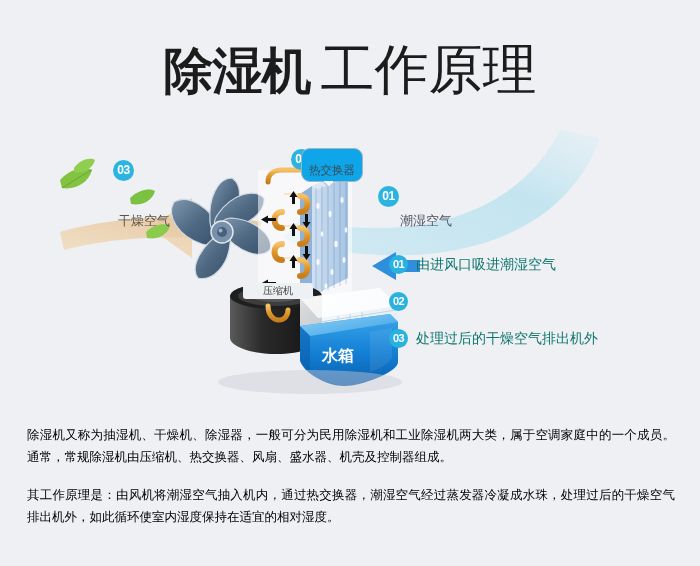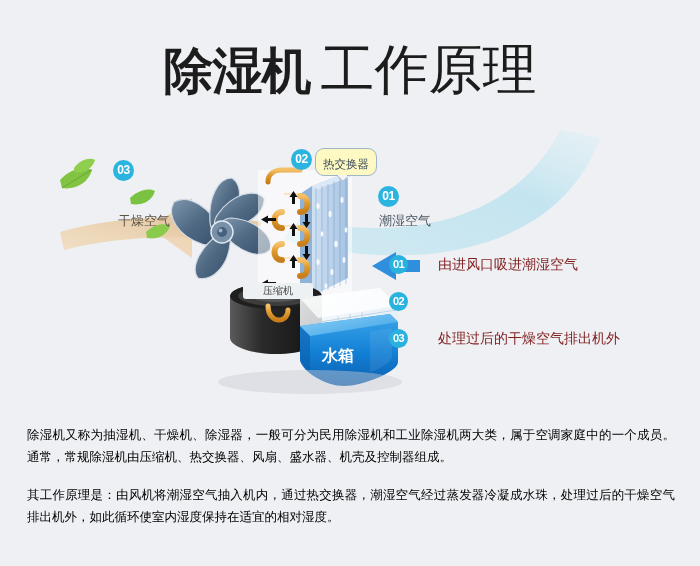--- a/index.html
+++ b/index.html
@@ -66,35 +66,35 @@
   }
 
   
   .dlabel {
     position: absolute;
     font-size: 13px;
     color: #4a4a4a;
     white-space: nowrap;
   }
   .dlabel.dry   { left: 118px; top: 212px; color: #5c5245; }
-  .dlabel.humid { left: 379px; top: 212px; color: #4a5560; }
+  .dlabel.humid { left: 400px; top: 212px; color: #4a5560; }
 
   .badge.b03 { left: 113px; top: 160px; }
   .badge.b01 { left: 378px; top: 186px; }
   .badge.b02 { left: 291px; top: 149px; }
 
   
   .callout {
     position: absolute;
-    left: 315px;
+    left: 301px;
     top: 148px;
-    padding: 8px 7px 3px 7px;
+    padding: 14px 7px 3px 7px;
     border: 1px solid #9fb6c6;
     border-radius: 9px;
-    background: #fef9c3;
+    background: #0ea5e9;
     font-size: 11.5px;
     color: #3c4d5a;
     white-space: nowrap;
   }
   .callout .tail {
     position: absolute;
     left: 22px;
     bottom: -6px;
     width: 9px;
     height: 6px;
@@ -152,24 +152,23 @@
     color: #fff;
     font-size: 11px;
     font-weight: bold;
     line-height: 19px;
     text-align: center;
     margin-right: 8px;
     letter-spacing: -0.5px;
   }
   .bullet .btext {
     font-size: 14px;
-    color: #7f1d1d;
+    color: #0f766e;
     line-height: 19px;
     white-space: nowrap;
-    margin-left: 22px;
   }
 
   
   .para-block {
     position: absolute;
     left: 27px;
     top: 424px;
     width: 648px;
   }
   .para {

